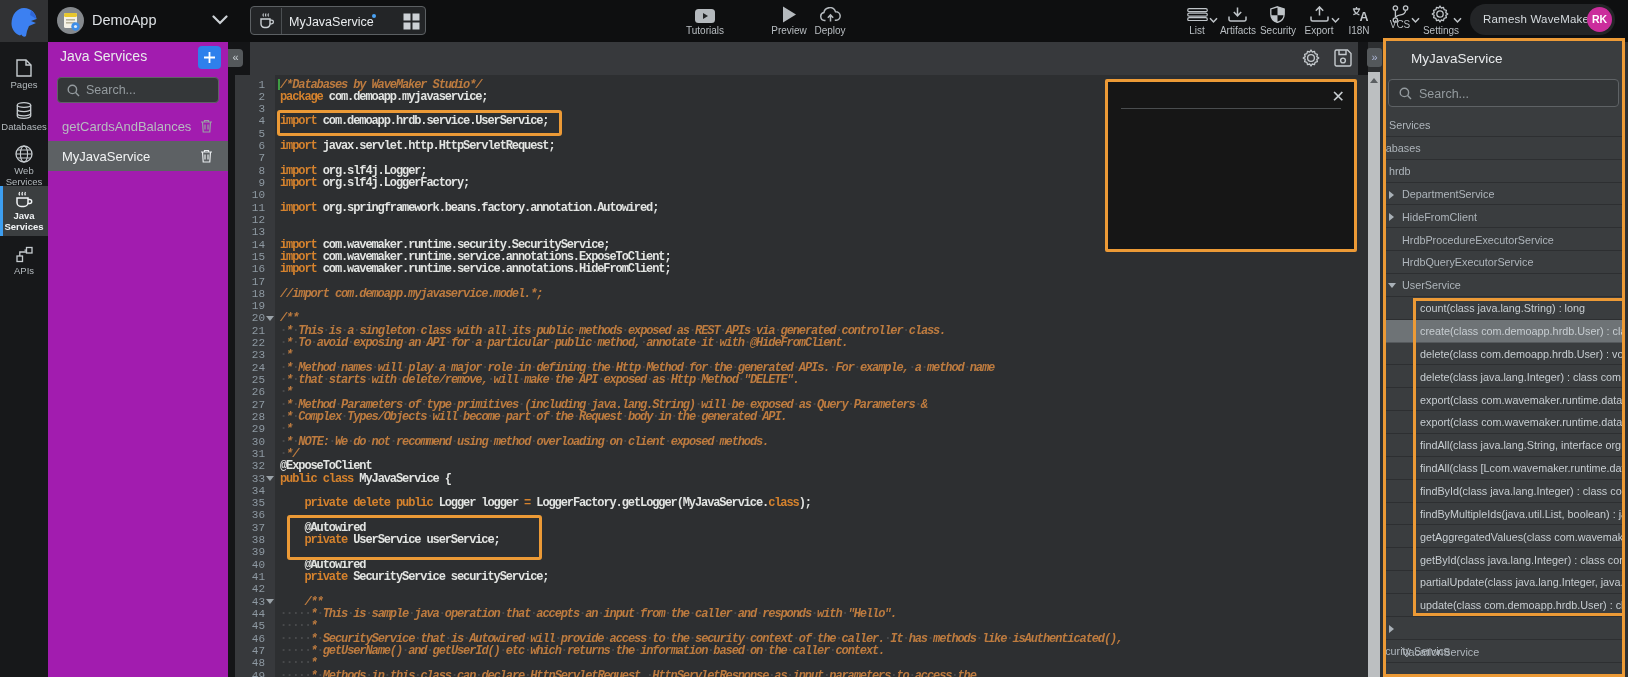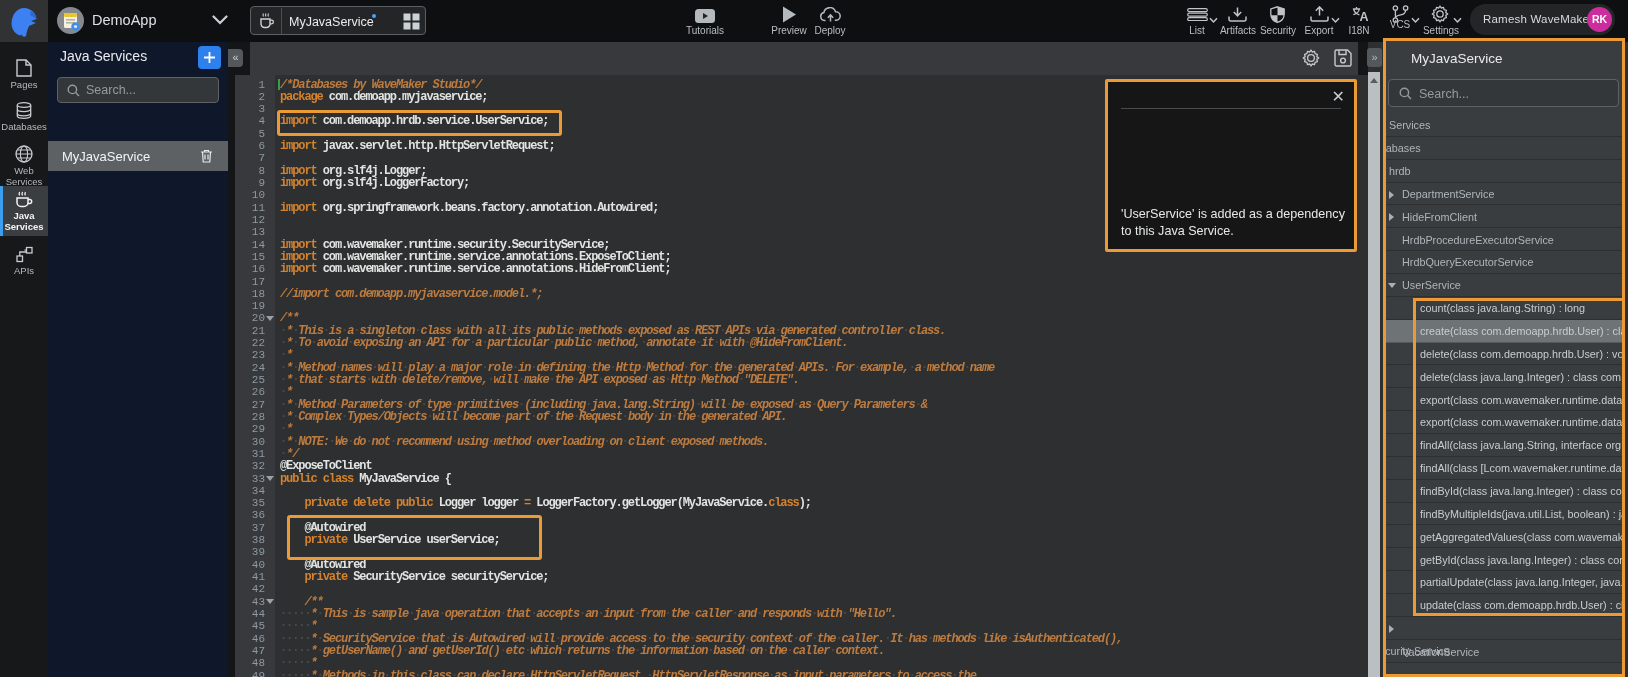--- a/index.html
+++ b/index.html
@@ -12,21 +12,21 @@
 #tabdiv{position:absolute;left:30px;top:1px;width:1px;height:26px;background:#4b4f52}
 #tabname{position:absolute;left:38px;top:7.5px;font-size:12.5px;color:#e9ecee}
 #tabdot{position:absolute;left:121px;top:7px;width:4px;height:4px;border-radius:50%;background:#4aa3f5}
 #pill{position:absolute;left:1470px;top:4px;width:145px;height:31px;border-radius:16px;background:#232527}
 #pill .nm{position:absolute;left:13px;top:9px;font-size:11.5px;letter-spacing:0.2px;color:#d6dbdf;white-space:nowrap}
 #pill .av{position:absolute;right:3px;top:2.8px;width:25px;height:25px;border-radius:50%;background:#cb2d9c;
  color:#fff;font-size:10.5px;font-weight:bold;text-align:center;line-height:25px}
 #rail{position:absolute;left:0;top:42px;width:48px;height:635px;background:#17181a}
 .ritem{position:absolute;left:0;width:48px;text-align:center;color:#b4babe;font-size:9.5px;line-height:11px}
 #railsel{position:absolute;left:0;top:144px;width:48px;height:50px;background:#3b3e40;border-left:3px solid #3d9ef0}
-#lpanel{position:absolute;left:48px;top:42px;width:180px;height:635px;background:#0f172a}
+#lpanel{position:absolute;left:48px;top:42px;width:180px;height:635px;background:#a21caf}
 #lpt{position:absolute;left:12px;top:6px;font-size:14px;color:#e9ebed}
 #addbtn{position:absolute;left:150px;top:4px;width:23px;height:23px;border-radius:4px;background:#2e80ec}
 #lsearch{position:absolute;left:9px;top:35px;width:162px;height:26px;background:#343739;border:1px solid #5e6265;border-radius:4px}
 .ph{position:absolute;font-size:12.5px;color:#949b9f}
 .lrow{position:absolute;left:0;width:180px;height:30px}
 .lrow .t{position:absolute;left:14px;top:8px;font-size:13px;color:#b7bcc0}
 .lrow.sel{background:#5d6164}
 .lrow.sel .t{color:#f2f4f5}
 #vdiv{position:absolute;left:228px;top:42px;width:7px;height:635px;background:#141517}
 #toolbar{position:absolute;left:235px;top:42px;width:1123px;height:33px;background:#37393c}
@@ -221,20 +221,26 @@
         <path d="M6.5 1 V12 M1 6.5 H12" stroke="#fff" stroke-width="1.8"></path>
       </svg>
   </div>
   <div id="lsearch">
     <svg class="ic" style="left:9px;top:6px" width="13" height="13" viewBox="0 0 13 13">
       <circle cx="5.4" cy="5.4" r="4.2" fill="none" stroke="#949b9f" stroke-width="1.4"></circle>
       <path d="M8.6 8.6 L12 12" stroke="#949b9f" stroke-width="1.4"></path>
     </svg>
     <div class="ph" style="left:28px;top:5px">Search...</div>
   </div>
+  <div class="lrow" style="top:69px">
+    <div class="t">getCardsAndBalances</div>
+    <svg class="ic" style="left:152px;top:8px" width="13" height="14" viewBox="0 0 13 14">
+      <path d="M1 3 h11 M4.5 3 V1.5 h4 V3 M2.5 3 l0.7 10 h6.6 L10.5 3 M5 5.5 v5 M8 5.5 v5" fill="none" stroke="#9aa1a5" stroke-width="1.2"></path>
+    </svg>
+  </div>
   <div class="lrow sel" style="top:99px">
     <div class="t">MyJavaService</div>
     <svg class="ic" style="left:152px;top:8px" width="13" height="14" viewBox="0 0 13 14">
       <path d="M1 3 h11 M4.5 3 V1.5 h4 V3 M2.5 3 l0.7 10 h6.6 L10.5 3 M5 5.5 v5 M8 5.5 v5" fill="none" stroke="#e8ebed" stroke-width="1.2"></path>
     </svg>
   </div>
 </div>
 <div id="vdiv"></div>
 <div id="toolbar">
   <svg class="ic" style="left:1067px;top:7px" width="18" height="18" viewBox="0 0 18 18">
@@ -423,14 +429,13 @@
     <circle cx="5.4" cy="5.4" r="4.2" fill="none" stroke="#949b9f" stroke-width="1.4"></circle>
     <path d="M8.6 8.6 L12 12" stroke="#949b9f" stroke-width="1.4"></path>
   </svg>
   <div class="ph" style="left:30px;top:7px">Search...</div>
 </div>
 <div id="mbox"></div>
 <div id="rpanelborder" style="position:absolute;left:1383px;top:38px;width:242px;height:639px;border:3px solid #ec9a36;pointer-events:none"></div>
 <div id="popup">
   <div class="x">✕</div>
   <div class="sep"></div>
-  <div class="msg">'UserService' is added as a dependency<br>to this Java Service.</div>
 </div>
 
 </body></html>

